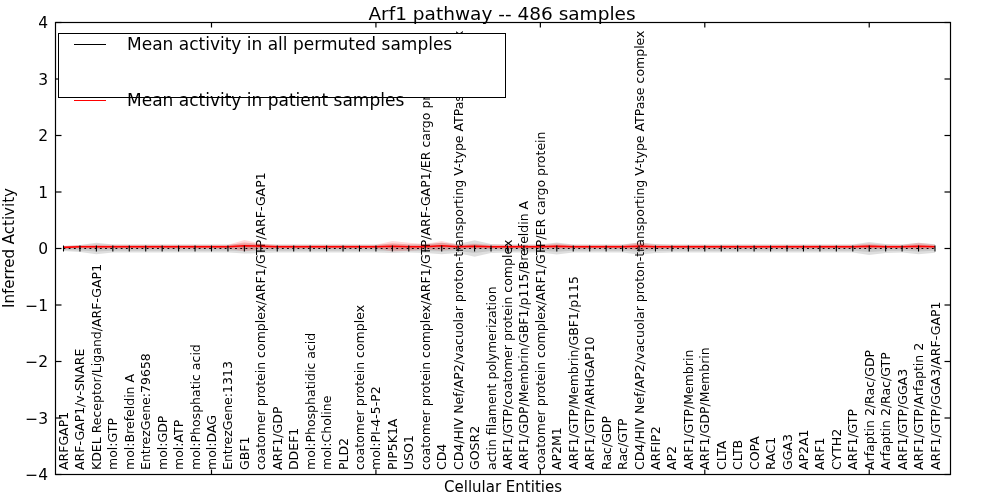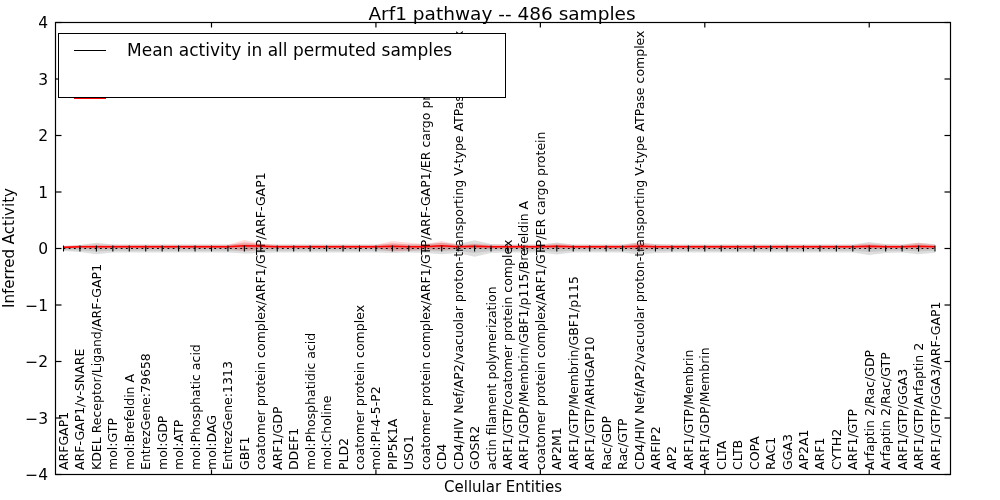--- a/index.html
+++ b/index.html
@@ -1,21 +1,21 @@
 <!DOCTYPE html>
 <html><head>
 <meta charset="utf-8">
 <style>
   html,body{margin:0;padding:0;background:#fff;}
   .figure{position:relative;width:1000px;height:500px;background:#fff;overflow:hidden;
           font-family:"DejaVu Sans","Liberation Sans",sans-serif;}
   svg text{font-family:"DejaVu Sans","Liberation Sans",sans-serif;fill:#000;}
   .legend{position:absolute;left:58px;top:33px;width:448px;height:65px;background:#fff;
           border:1.6px solid #000;display:flex;flex-direction:column;justify-content:space-around;
-          box-sizing:border-box;padding:8px 0;gap:39px;}
+          box-sizing:border-box;padding:2px 0;gap:39px;}
   .legend-row{display:flex;align-items:center;padding-left:15px;}
   .legend-line{display:inline-block;width:32px;height:0;border-top-style:solid;border-top-width:1.8px;margin-right:21px;}
   .legend-label{font-size:17px;color:#000;white-space:nowrap;line-height:1;}
 </style>
 </head>
 <body>
 
 <div class="figure">
   <svg id="chart" width="1000" height="500" viewBox="0 0 1000 500">
     <text x="502" y="20" text-anchor="middle" font-size="18.5">Arf1 pathway -- 486 samples</text>
@@ -177,15 +177,16 @@
       </g>
   </svg>
 
   <div class="legend">
     <div class="legend-row">
       <span class="legend-line" style="border-top-color:#000000;"></span>
       <span class="legend-label">Mean activity in all permuted samples</span>
     </div>
     <div class="legend-row">
       <span class="legend-line" style="border-top-color:#ff0000;"></span>
+      <span class="legend-label">Mean activity in patient samples</span>
     </div>
   </div>
 </div>
 
 </body></html>

